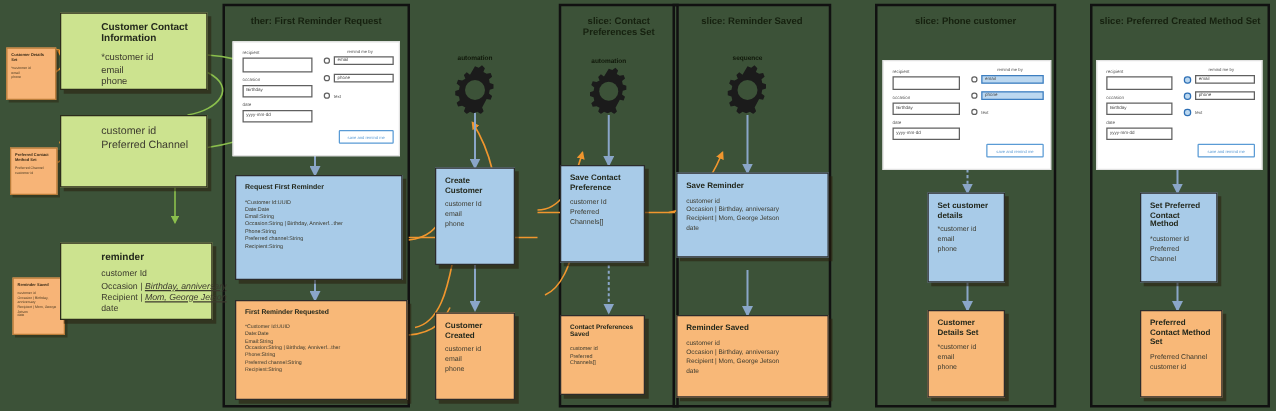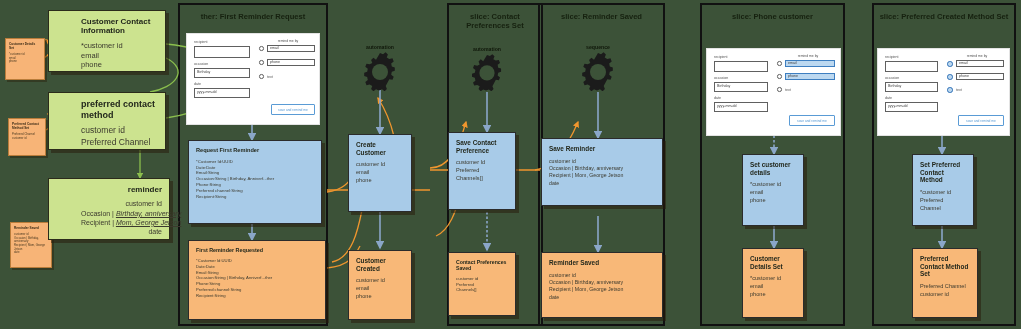--- a/index.html
+++ b/index.html
@@ -32,21 +32,21 @@
   .u { text-decoration:underline; font-style:italic; }
 
   .green  { background:#cce38f; border-color:#2b2b1b;padding-left:32px; }
   .blue   { background:#a8cbe8; border-color:#2b2b2b; }
   .orange { background:#f8b878; border-color:#2b2b2b; }
 
   
   .agg { left:48px; }
   #agg-contact  { top:10px;  width:118px; height:62px; }
   #agg-pref     { top:92px;  width:118px; height:58px; }
-  #agg-reminder { top:178px; width:122px; height:62px;text-align:right; }
+  #agg-reminder { top:194px; width:122px; height:62px; }
   .agg .ttl { font-size:8px; }
   .agg .fields { font-size:7.5px; }
   #agg-pref .ttl { font-size:9px; }
   #agg-pref .fields { font-size:8.5px; line-height:1.35; }
   #agg-reminder .fields { font-size:7px; }
 
   
   .memo {
     position:absolute; background:#f7b477;
     border:1px solid #b97c3a;
@@ -185,21 +185,20 @@
   <div class="card green agg" id="agg-contact">
     <div class="ttl">Customer Contact Information</div>
     <div class="fields">
       <div>*customer id</div>
       <div>email</div>
       <div>phone</div>
     </div>
   </div>
 
   <div class="card green agg" id="agg-pref">
-    <div class="ttl">preferred contact method</div>
     <div class="fields">
       <div>customer id</div>
       <div>Preferred Channel</div>
     </div>
   </div>
 
   <div class="card green agg" id="agg-reminder">
     <div class="ttl">reminder</div>
     <div class="fields">
       <div><span>customer Id</span></div>

